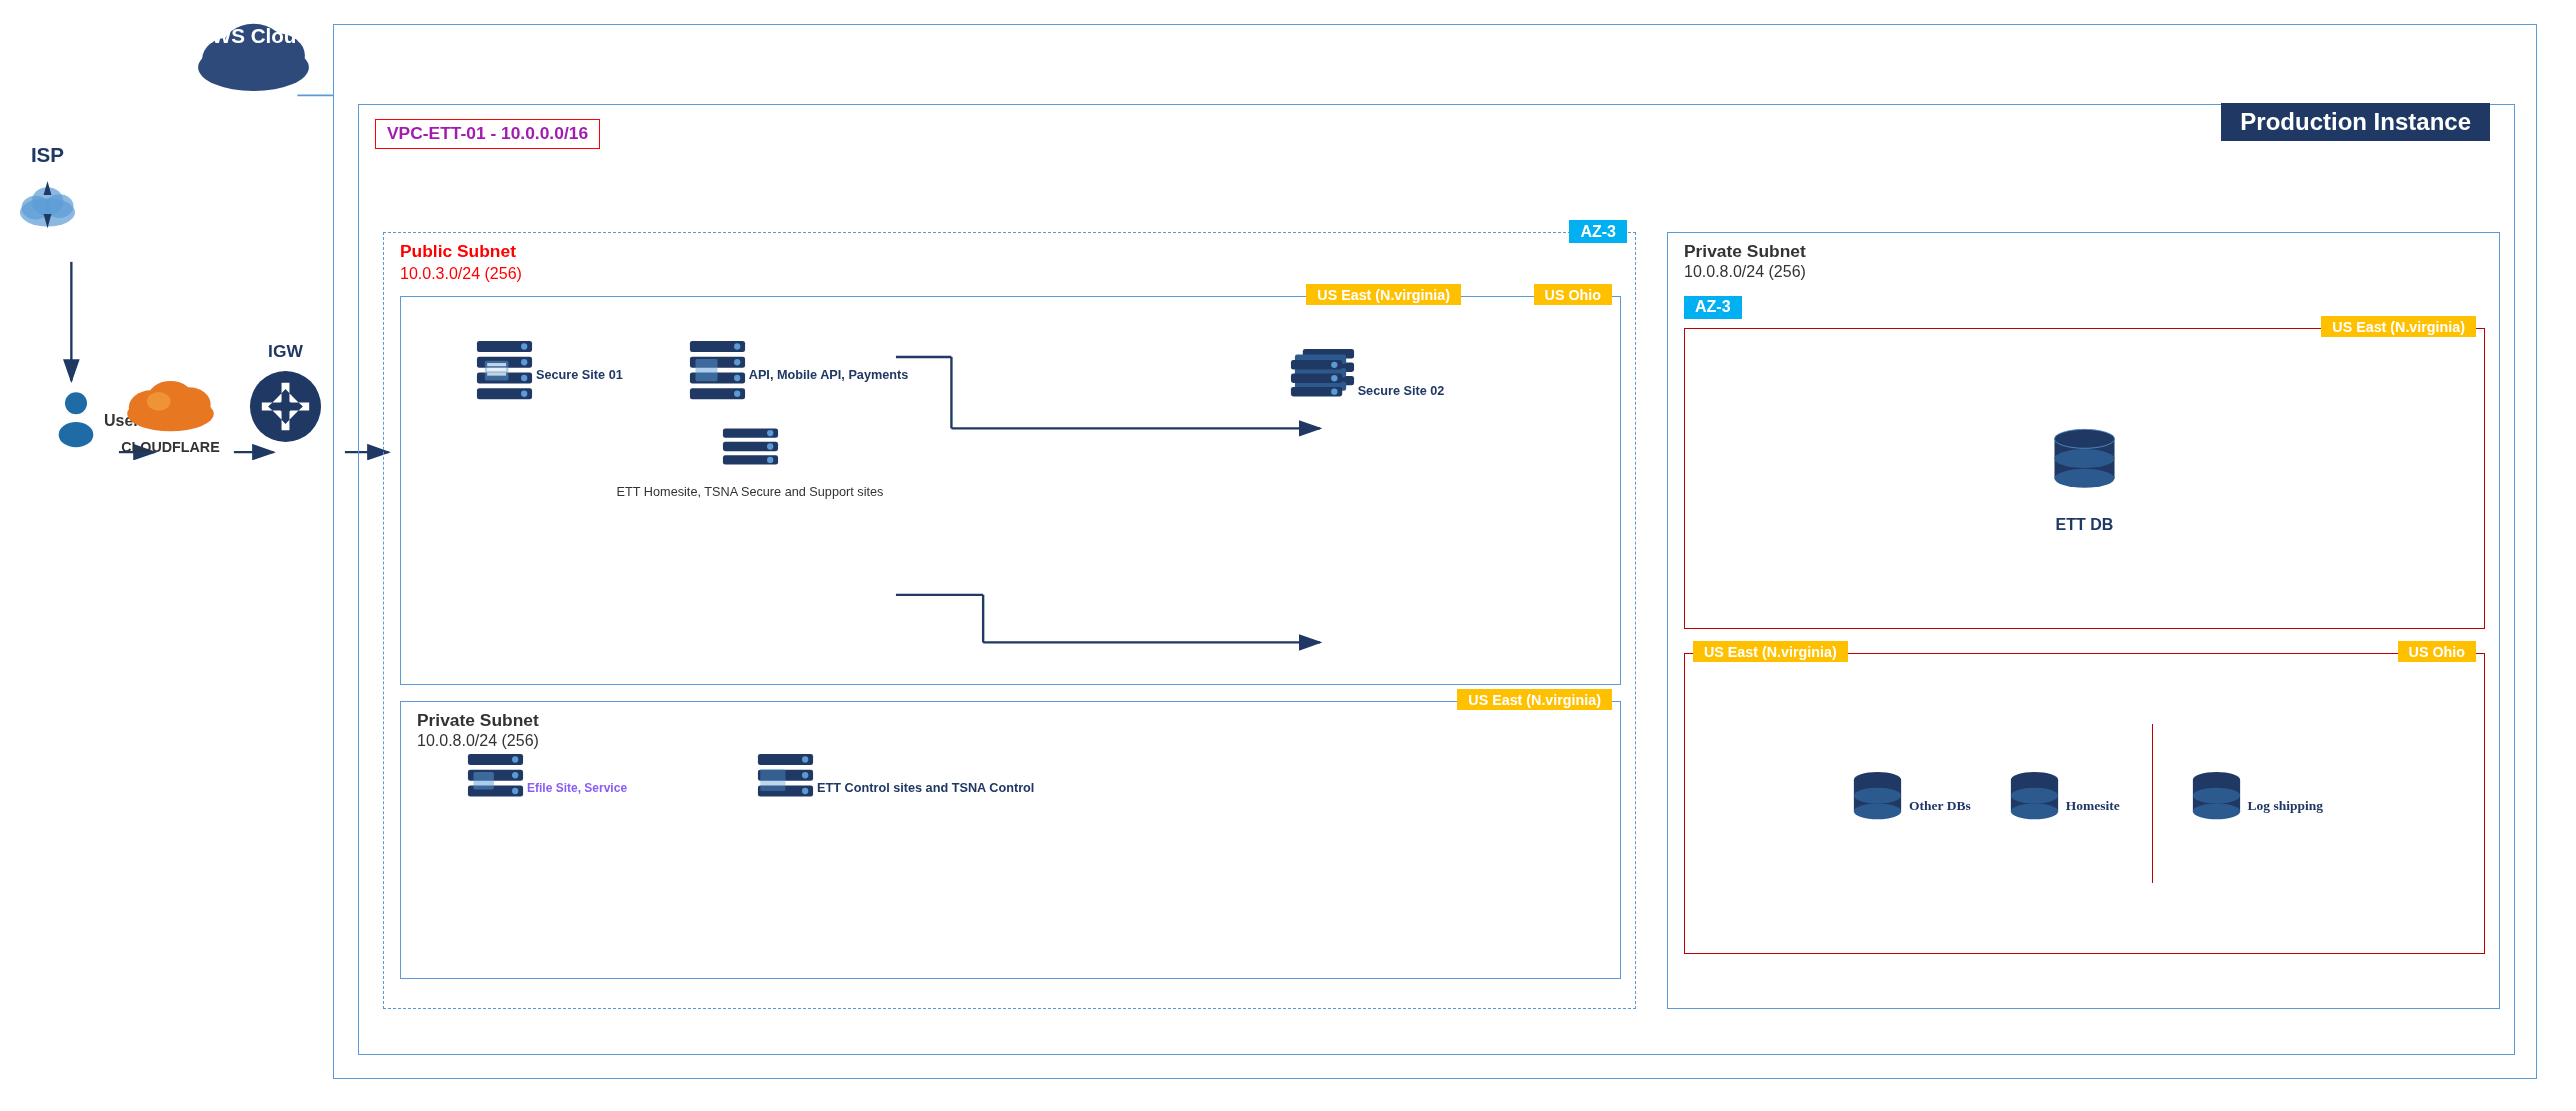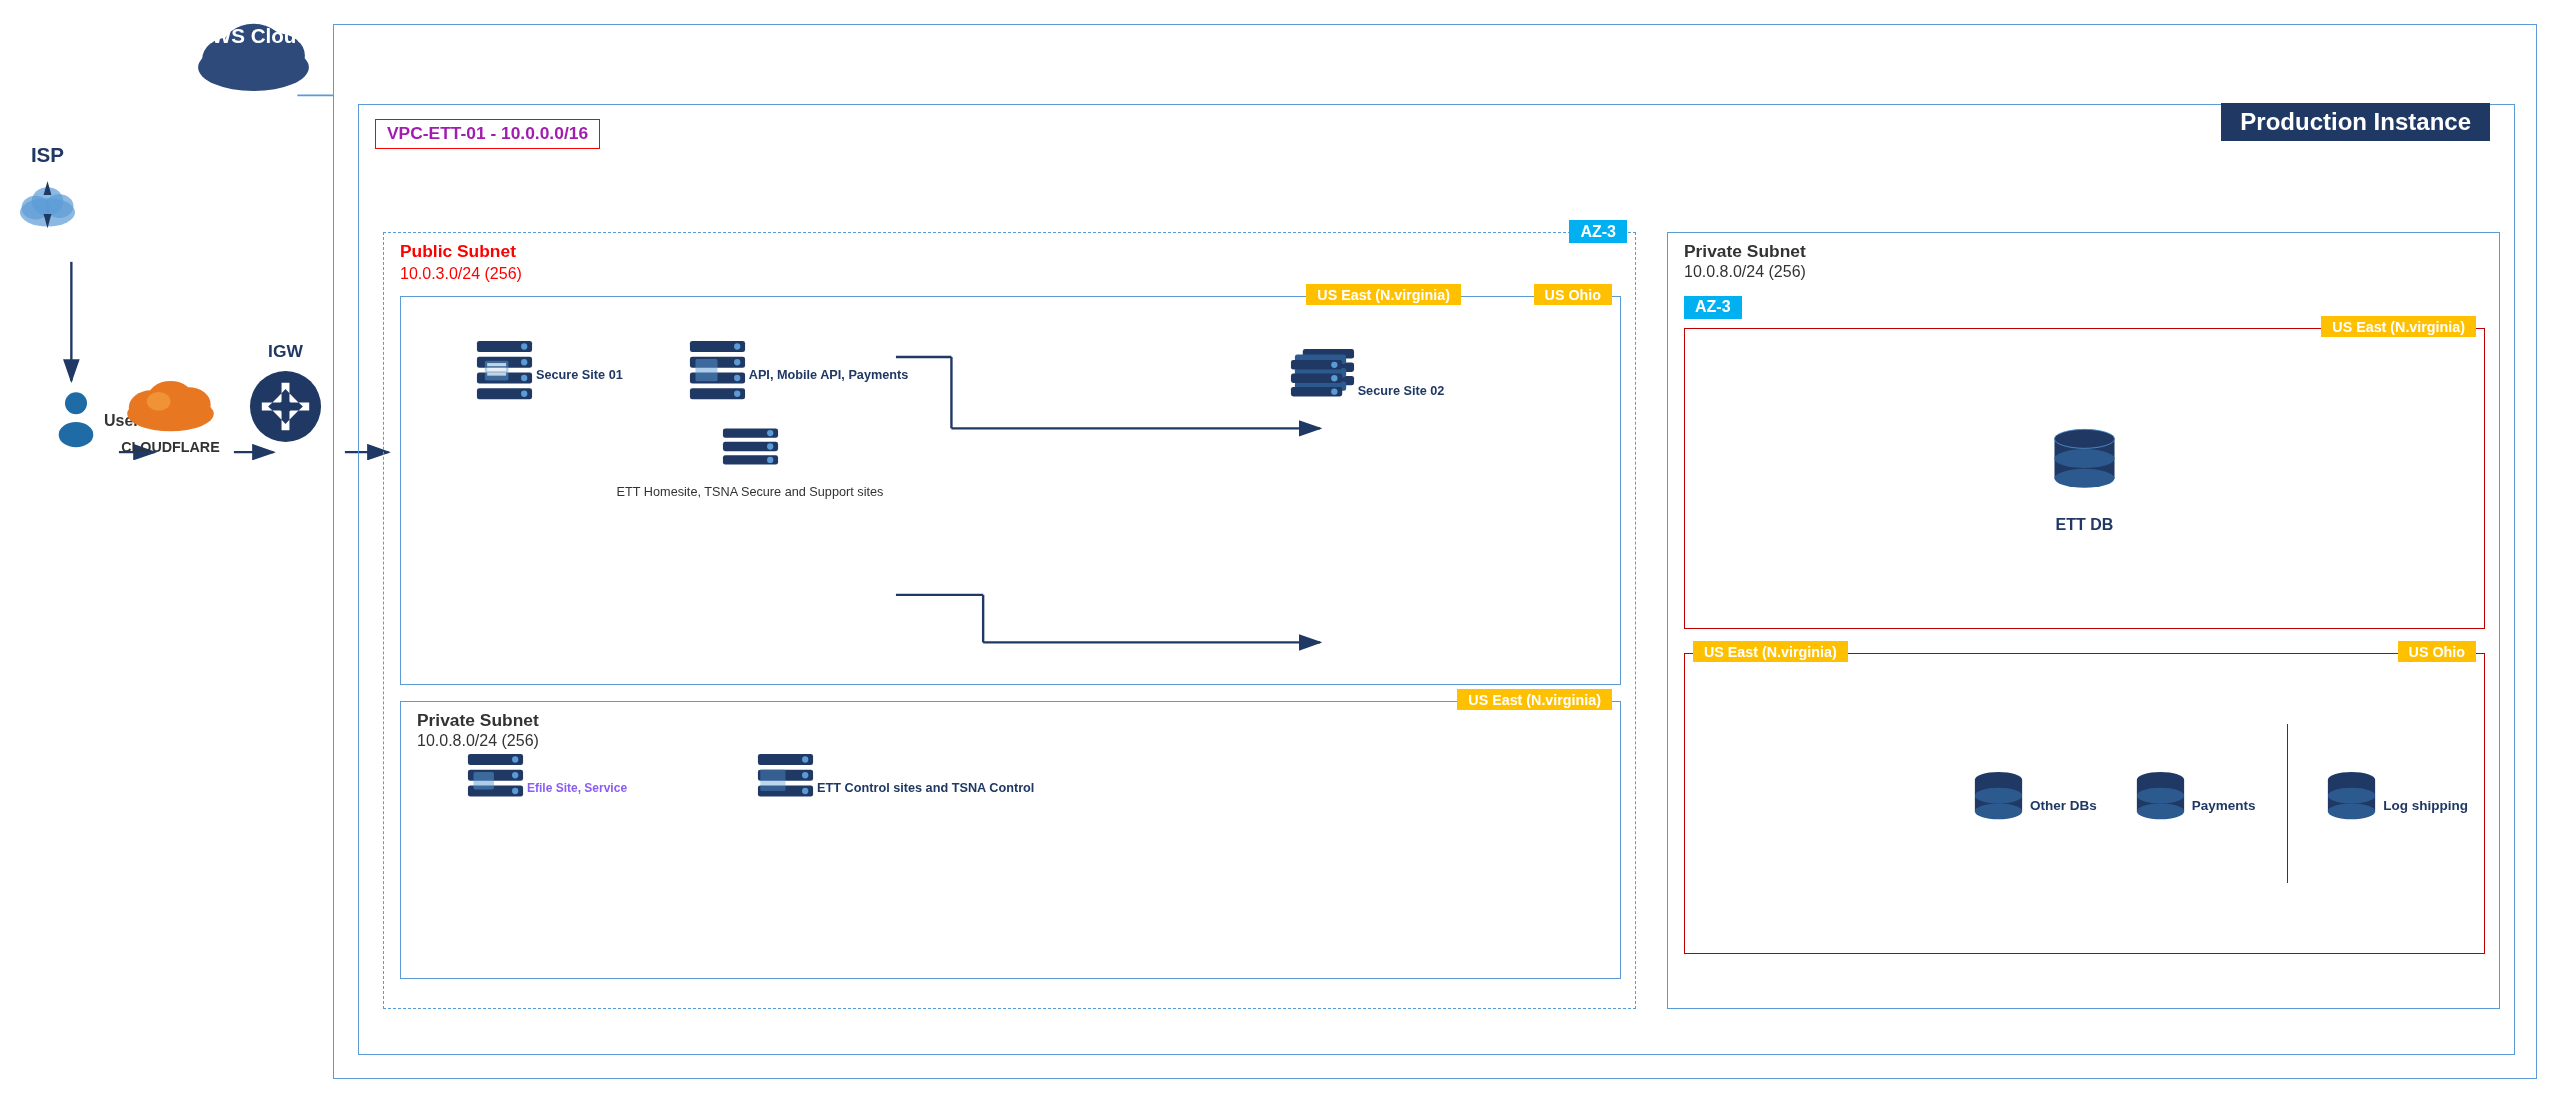--- a/index.html
+++ b/index.html
@@ -586,40 +586,40 @@
               <ellipse cx="50" cy="20" rx="38" ry="12" fill="#1f3864" stroke="#5b9bd5" stroke-width="1"></ellipse>
             </svg>
             <div style="font-size:16px; color:#1f3864; font-weight:bold; margin-top:6.3px;">ETT DB</div>
           </div>
         </div>
 
         <div class="other-dbs-box">
           <div class="us-east-badge-other">US East (N.virginia)</div>
           <div class="us-ohio-badge-other">US Ohio</div>
 
-          <div style="display:flex; gap:32px; justify-content:flex-end; align-items:center; height:100%; padding:16px;">
+          <div style="display:flex; gap:32px; justify-content:center; align-items:center; height:100%; padding:16px;font-family:Liberation Serif, serif;">
 
             <div class="icon-container">
               <svg width="63" height="71" viewBox="0 0 80 90" xmlns="http://www.w3.org/2000/svg">
                 <ellipse cx="40" cy="15" rx="30" ry="10" fill="#1f3864"></ellipse>
                 <rect x="10" y="15" width="60" height="40" fill="#1f3864"></rect>
                 <ellipse cx="40" cy="55" rx="30" ry="10" fill="#2d5a8e"></ellipse>
                 <ellipse cx="40" cy="35" rx="30" ry="10" fill="#2d5a8e"></ellipse>
               </svg>
               <div style="font-size:13.5px; color:#1f3864; font-weight:bold; margin-top:4.8px;">Other DBs</div>
             </div>
 
             <div class="icon-container">
               <svg width="63" height="71" viewBox="0 0 80 90" xmlns="http://www.w3.org/2000/svg">
                 <ellipse cx="40" cy="15" rx="30" ry="10" fill="#1f3864"></ellipse>
                 <rect x="10" y="15" width="60" height="40" fill="#1f3864"></rect>
                 <ellipse cx="40" cy="55" rx="30" ry="10" fill="#2d5a8e"></ellipse>
                 <ellipse cx="40" cy="35" rx="30" ry="10" fill="#2d5a8e"></ellipse>
               </svg>
-              <div style="font-size:13.5px; color:#1f3864; font-weight:bold; margin-top:4.8px;">Payments</div>
+              <div style="font-size:13.5px; color:#1f3864; font-weight:bold; margin-top:4.8px;">Homesite</div>
             </div>
 
             <div style="width:0.8px; height:159px; background:#c00000;"></div>
 
             <div class="icon-container">
               <svg width="63" height="71" viewBox="0 0 80 90" xmlns="http://www.w3.org/2000/svg">
                 <ellipse cx="40" cy="15" rx="30" ry="10" fill="#1f3864"></ellipse>
                 <rect x="10" y="15" width="60" height="40" fill="#1f3864"></rect>
                 <ellipse cx="40" cy="55" rx="30" ry="10" fill="#2d5a8e"></ellipse>
                 <ellipse cx="40" cy="35" rx="30" ry="10" fill="#2d5a8e"></ellipse>

